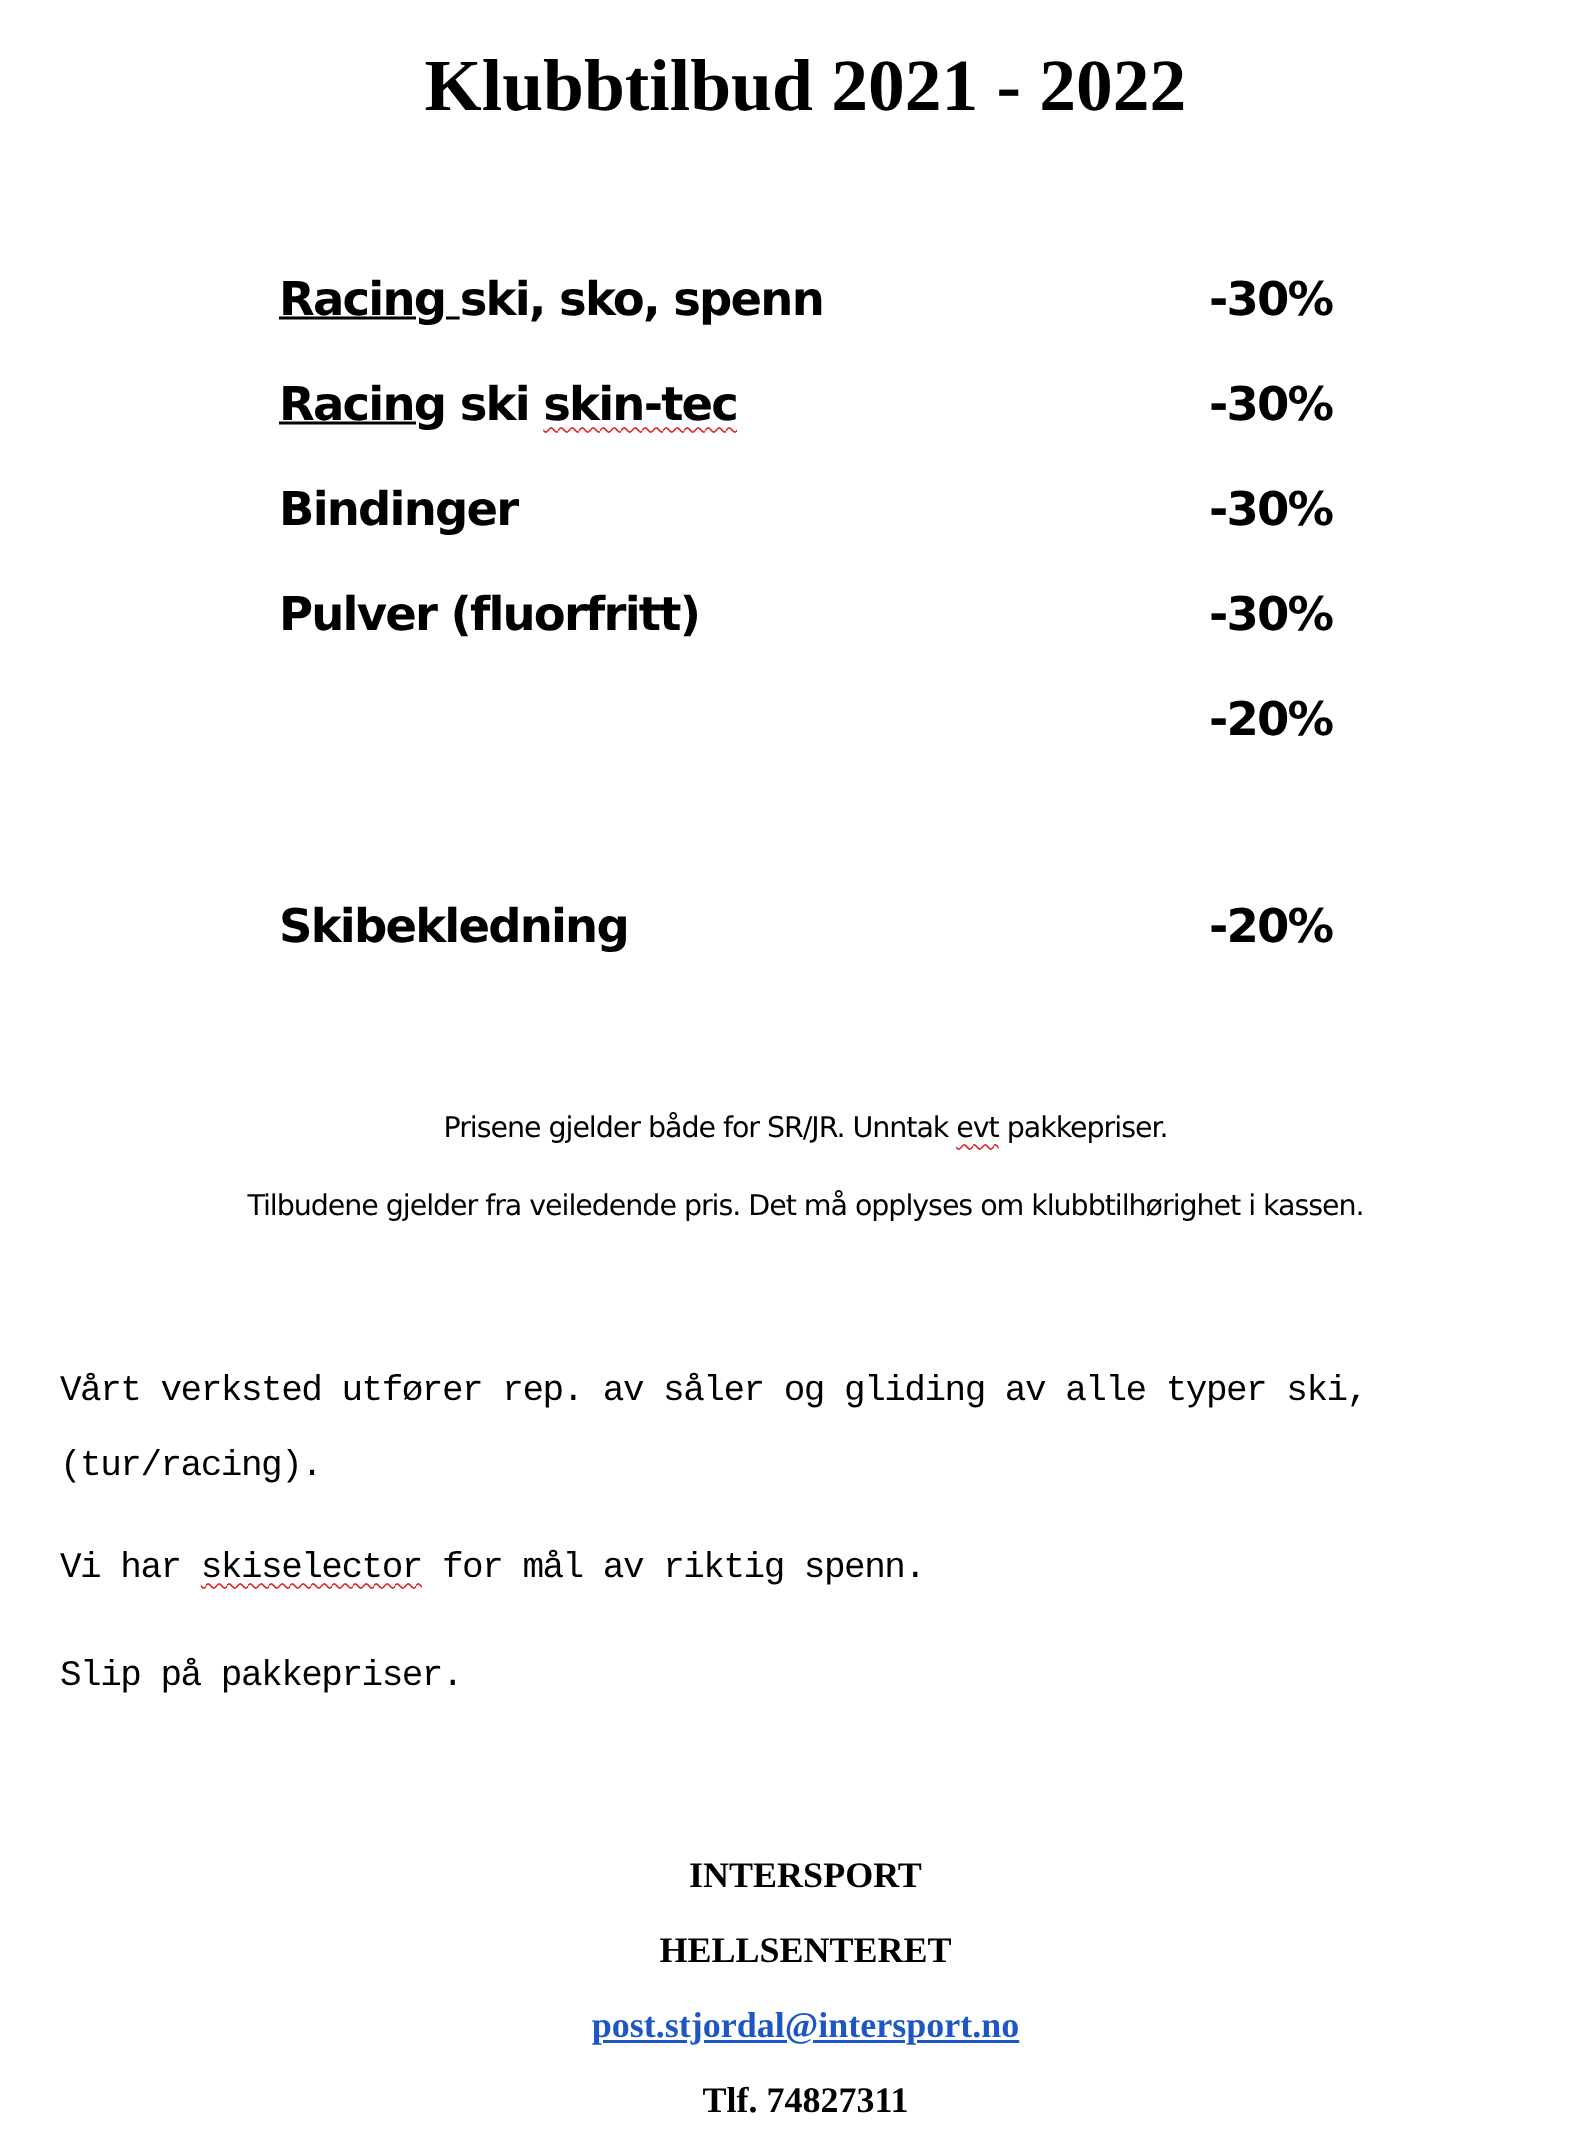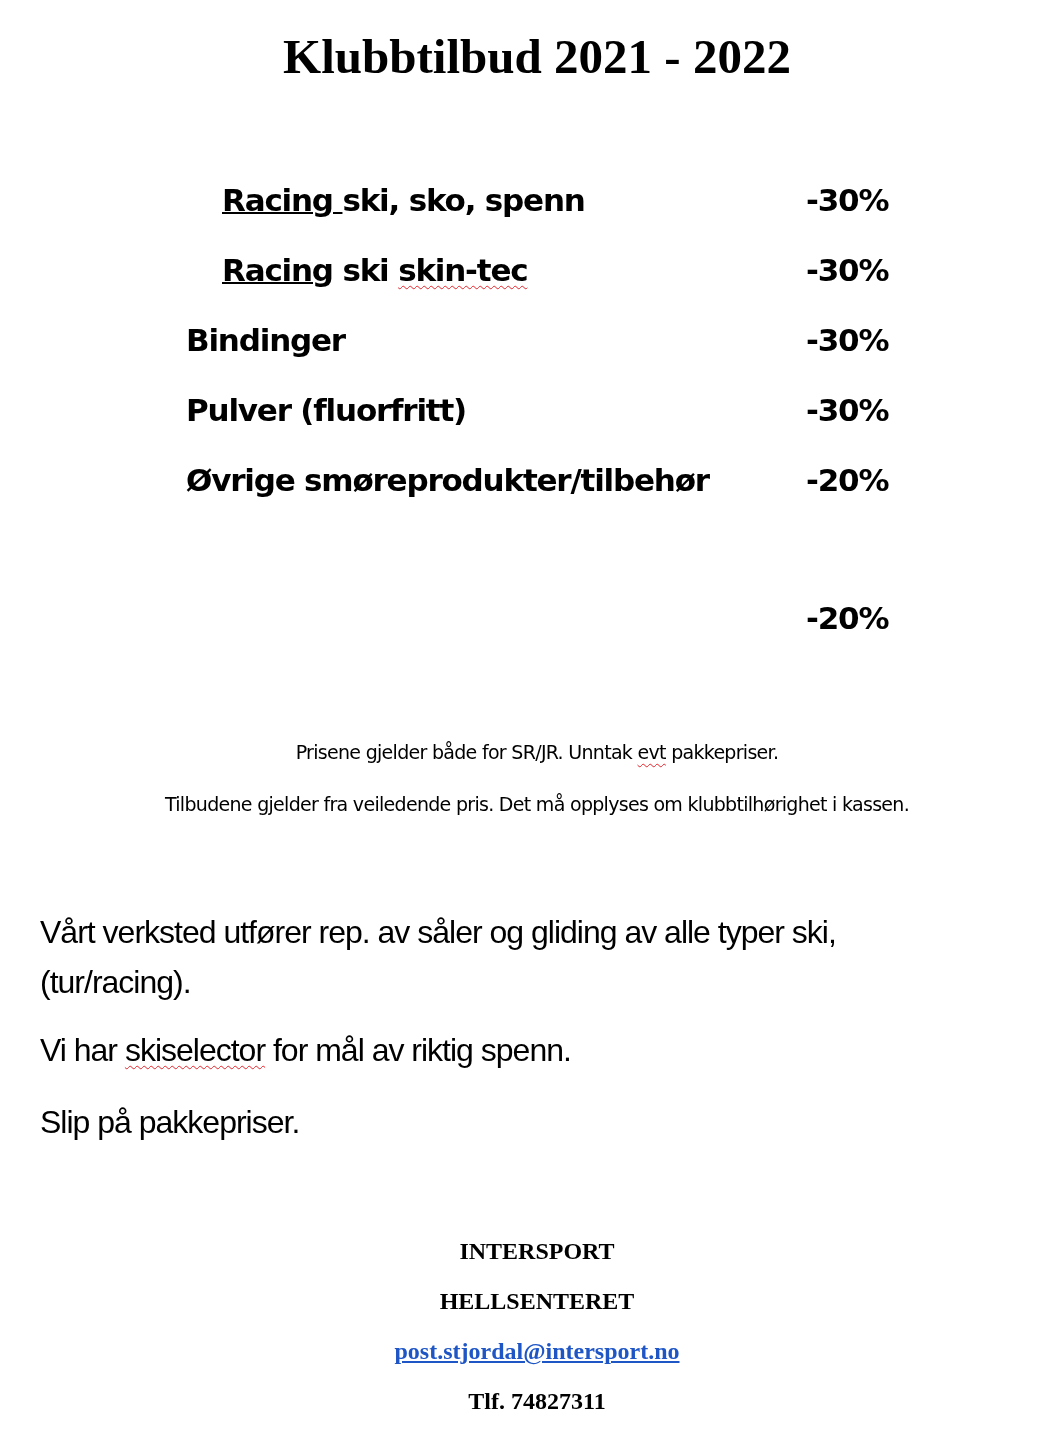--- a/index.html
+++ b/index.html
@@ -2,25 +2,25 @@
 <html><head>
 <meta charset="utf-8">
 <style>
   html, body { margin:0; padding:0; background:#fff; }
   body { width:1054px; height:1430px; position:relative; overflow:hidden; color:#000; }
   .title { position:absolute; top:28px; left:0; width:1074px; text-align:center;
     font-family:"Liberation Serif", serif; font-weight:bold; font-size:49px; }
   .offer { position:absolute; left:186px; width:710px; font-family:"DejaVu Sans", sans-serif;
     font-weight:bold; font-size:31px; letter-spacing:-1.2px; }
   .offer .pct { position:absolute; left:620px; top:0; }
-  .u { text-decoration:underline; text-decoration-thickness:2px;margin-left:36px; }
+  .u { text-decoration:underline; text-decoration-thickness:2px; }
   .sq { text-decoration:underline wavy #e0262b; text-decoration-thickness:1px; text-underline-offset:4px;margin-top:48px; }
   .note { position:absolute; left:0; width:1074px; text-align:center; font-family:"DejaVu Sans", sans-serif;
     font-size:19px; letter-spacing:-0.7px; }
-  .para { position:absolute; left:40px; font-family:Liberation Sans, sans-serif; font-size:32px; letter-spacing:-1px; }
+  .para { position:absolute; left:40px; font-family:Liberation Mono, monospace; font-size:24px; letter-spacing:-1px; }
   .footer { position:absolute; left:0; width:1074px; text-align:center; font-family:"Liberation Serif", serif;
     font-weight:bold; font-size:24px; }
   .footer a { color:#1f56c6; text-decoration:underline;margin-top:12px; }
 </style>
 </head>
 <body>
 
 <div class="title">Klubbtilbud 2021 - 2022</div>
 
 <div class="offer" style="top:182px">
@@ -33,24 +33,24 @@
 </div>
 <div class="offer" style="top:322px">
   <span>Bindinger</span>
   <span class="pct">-30%</span>
 </div>
 <div class="offer" style="top:392px">
   <span>Pulver (fluorfritt)</span>
   <span class="pct">-30%</span>
 </div>
 <div class="offer" style="top:462px">
-  <span>Øvrige smøreprodukter/tilbehør</span>
   <span class="pct">-20%</span>
 </div>
 <div class="offer" style="top:600px">
+  <span>Skibekledning</span>
   <span class="pct">-20%</span>
 </div>
 
 <div class="note" style="top:741px">
   <span>Prisene gjelder både for SR/JR. Unntak </span><span class="sq">evt</span><span> pakkepriser.</span>
 </div>
 <div class="note" style="top:793px">Tilbudene gjelder fra veiledende pris. Det må opplyses om klubbtilhørighet i kassen.</div>
 
 <div class="para" style="top:914px">Vårt verksted utfører rep. av såler og gliding av alle typer ski,</div>
 <div class="para" style="top:964px">(tur/racing).</div>

